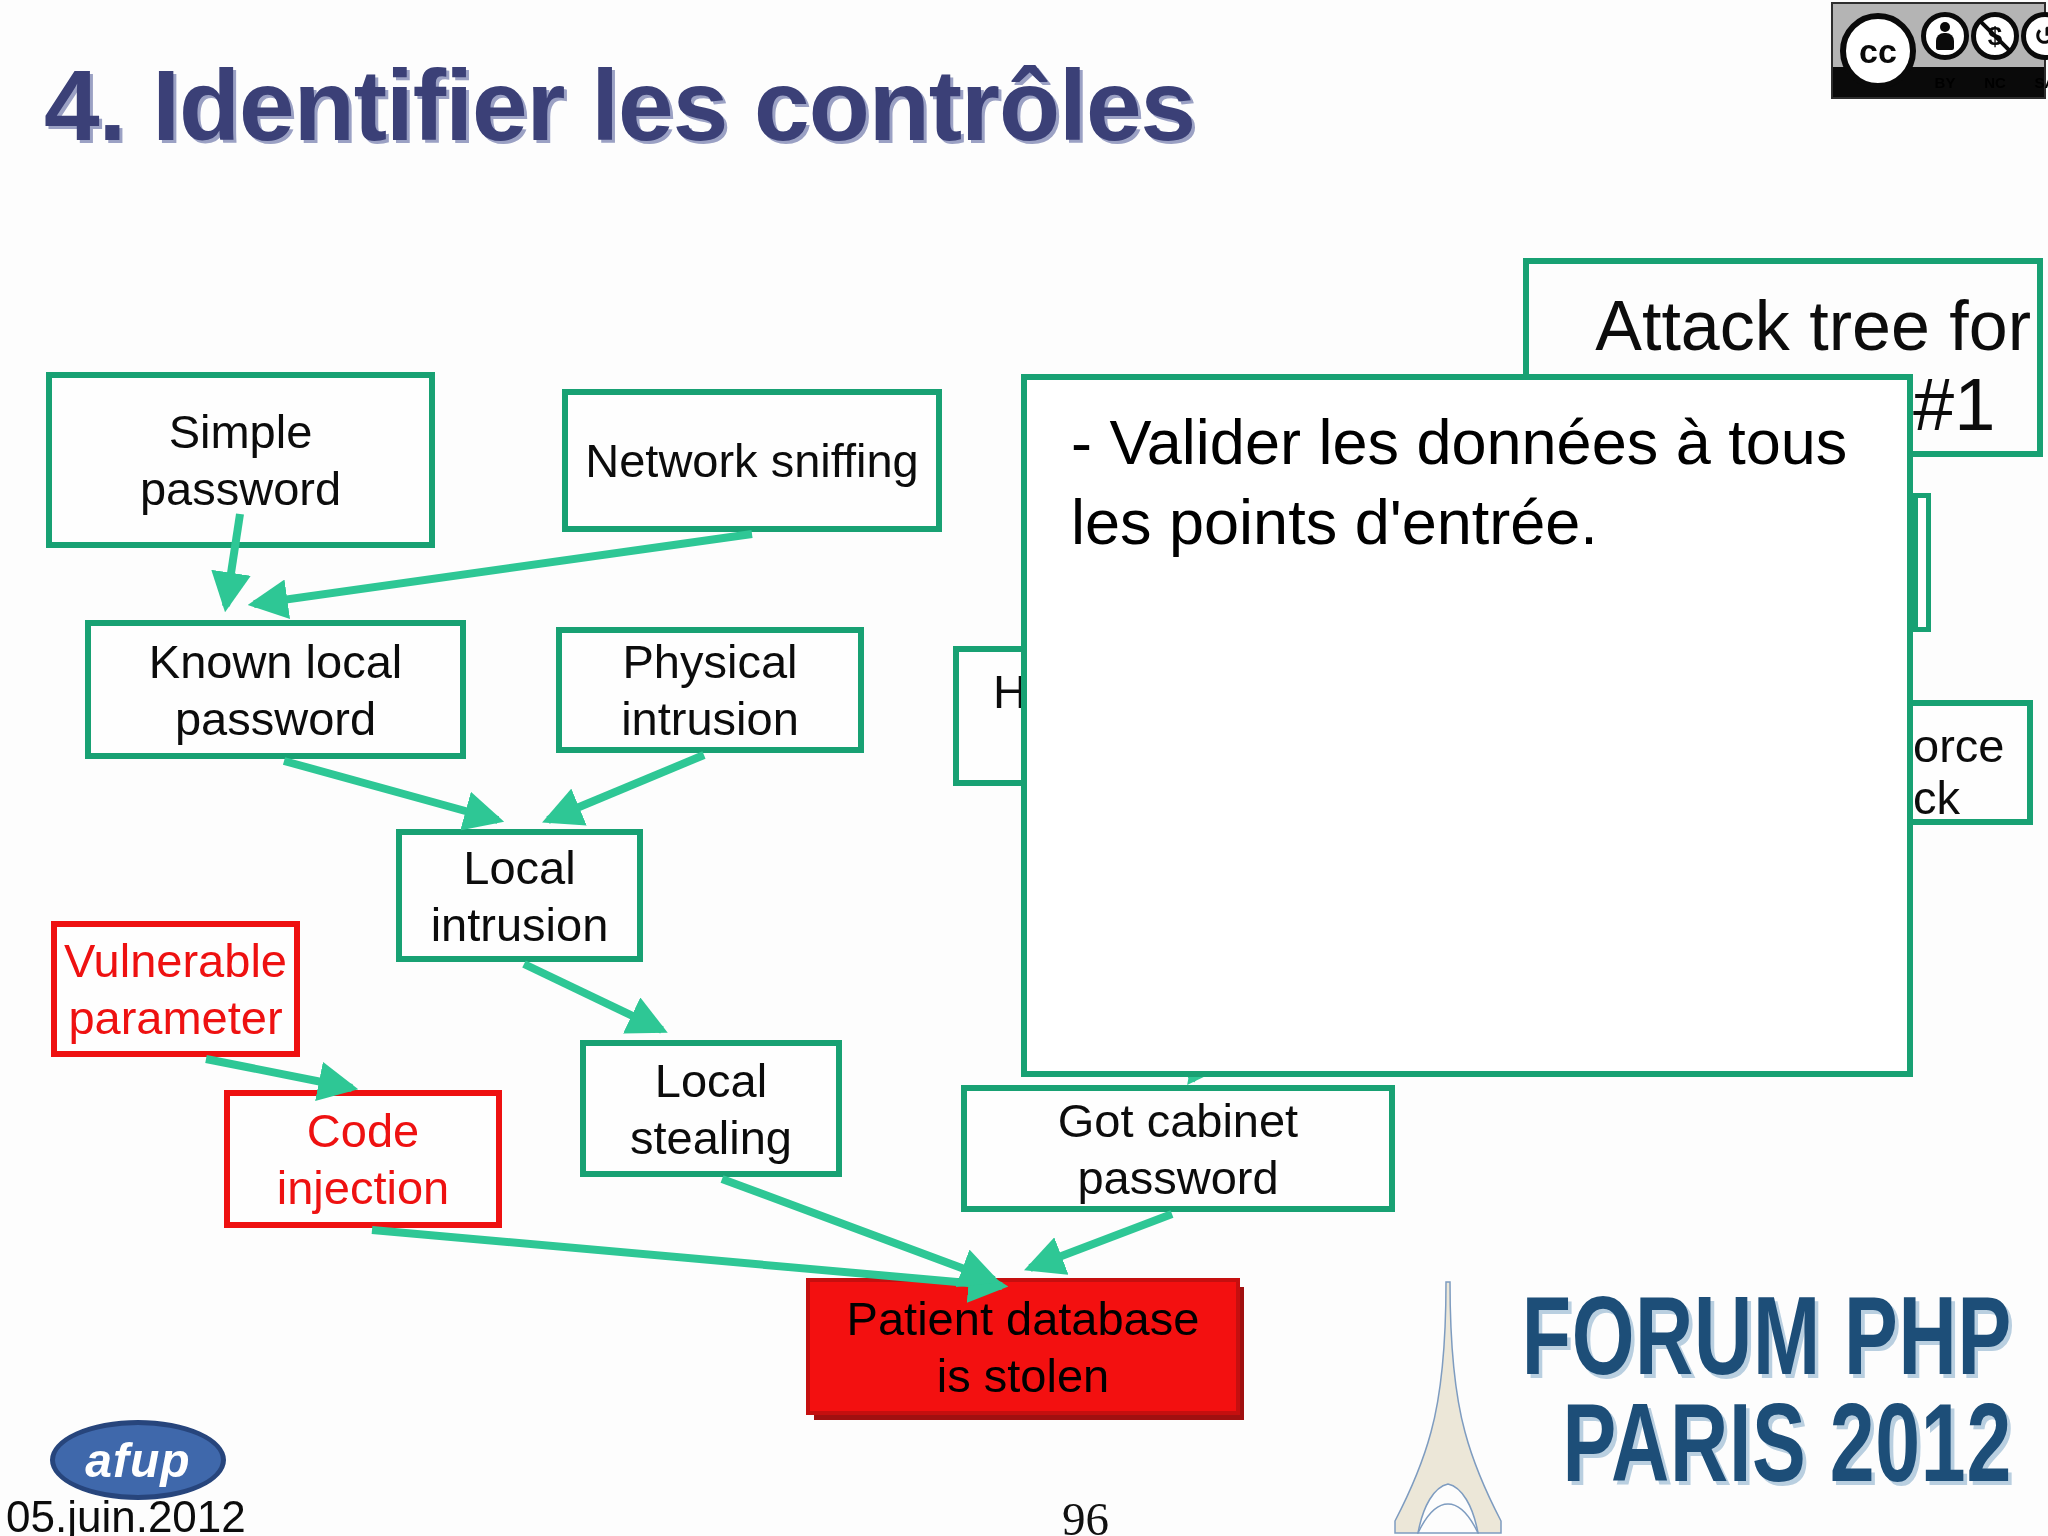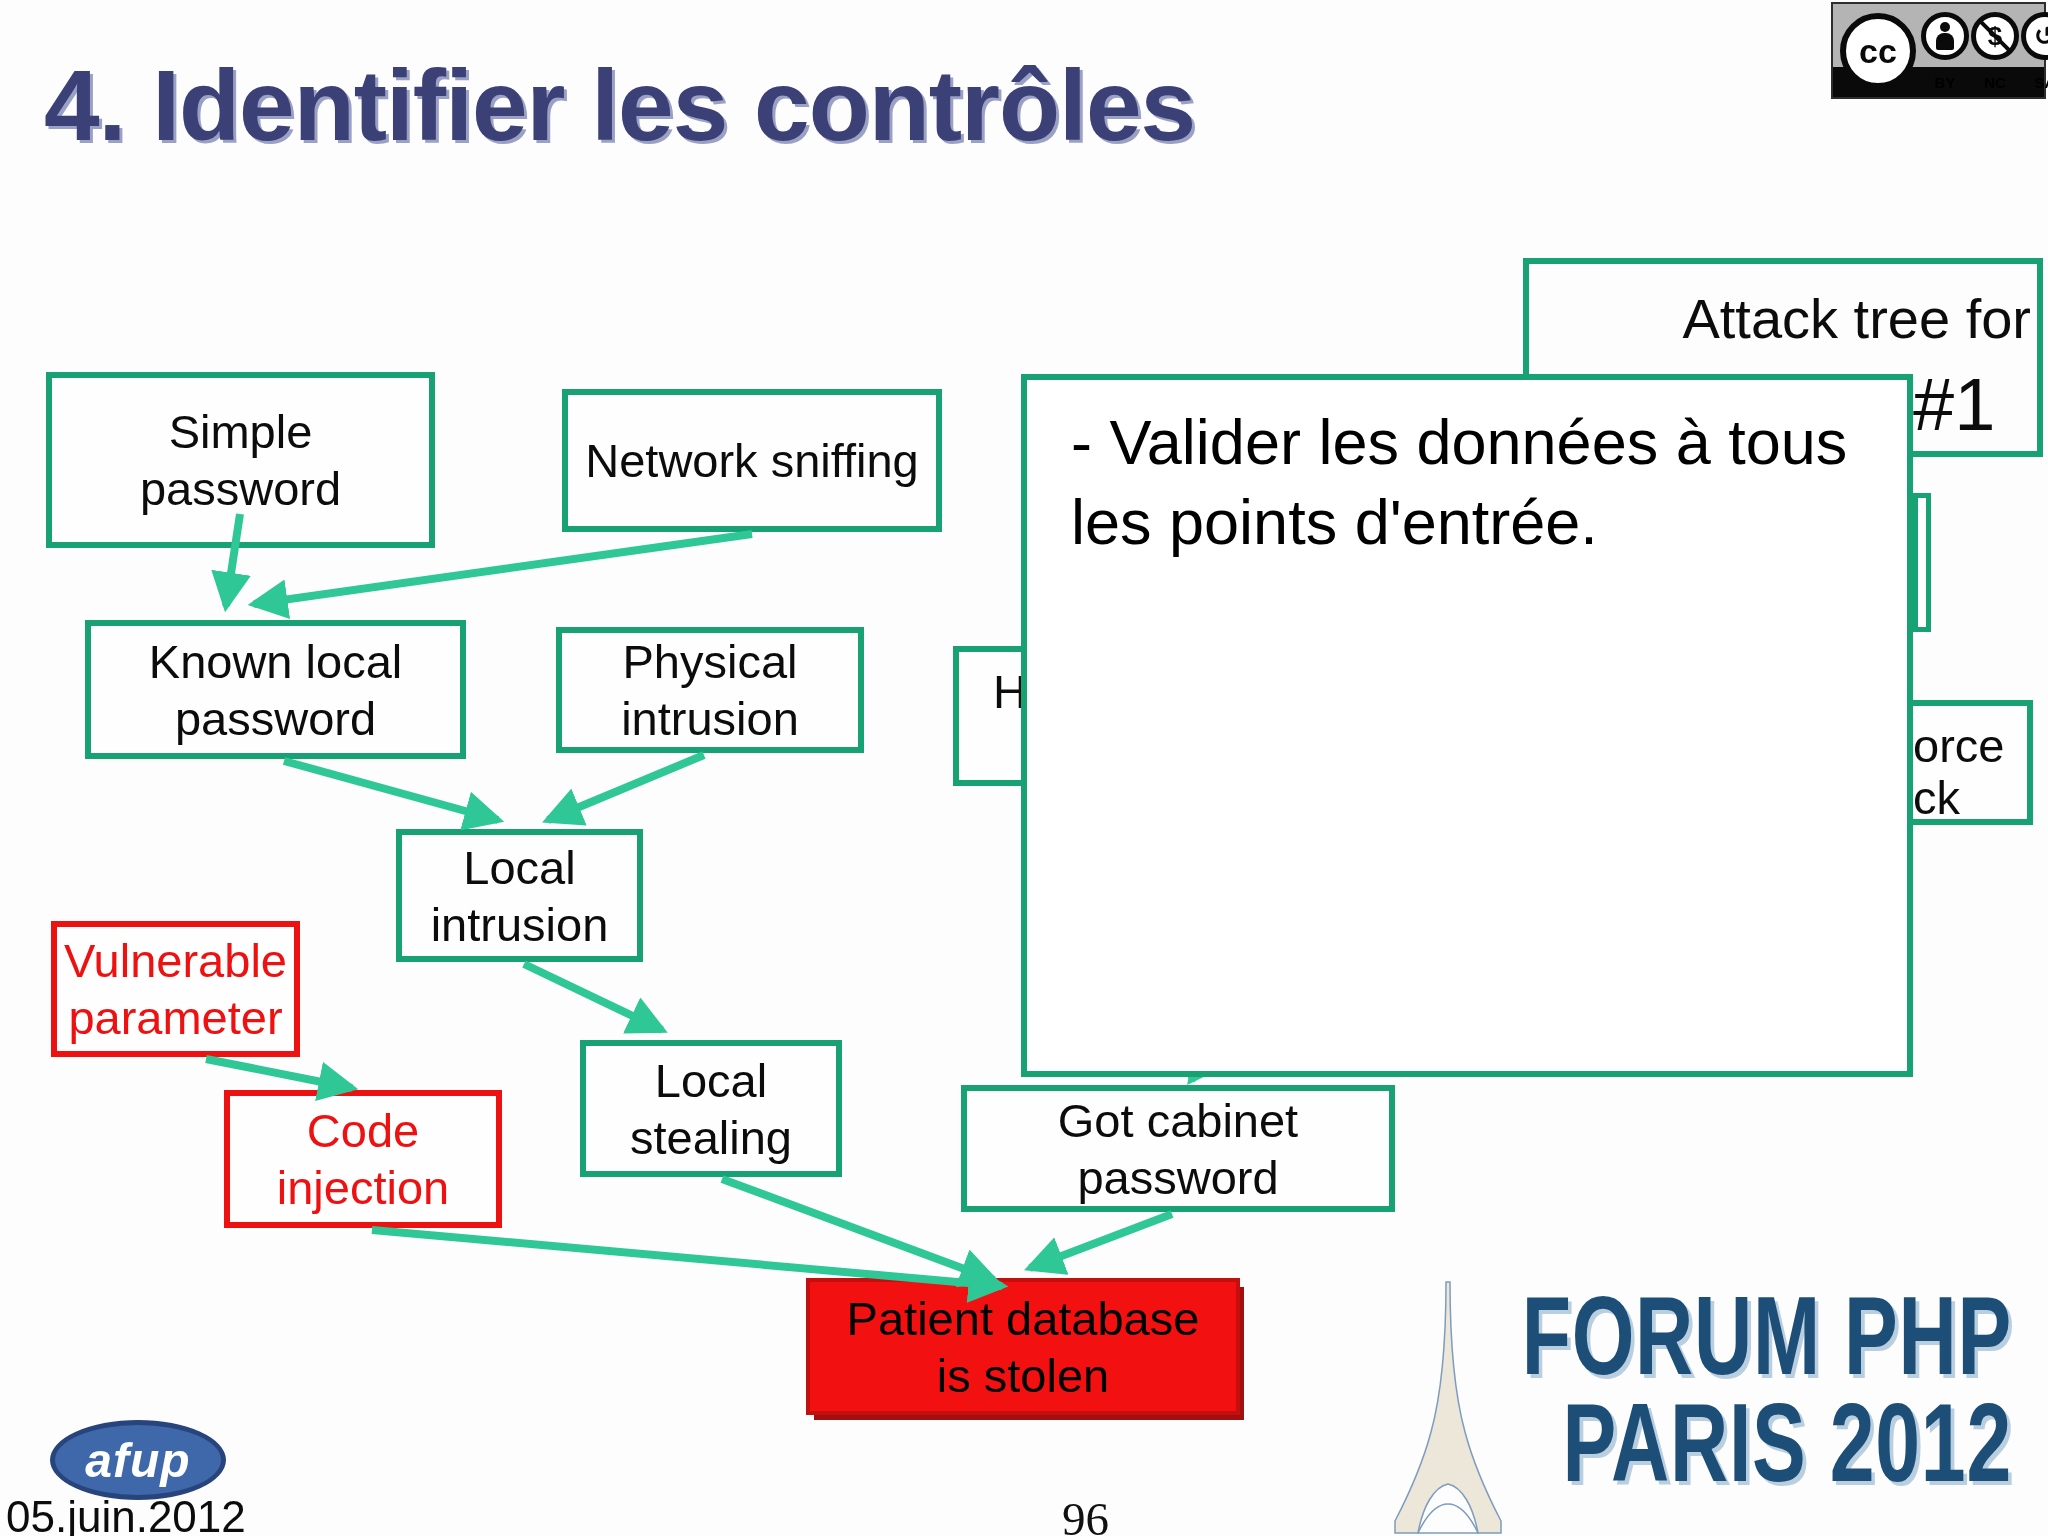--- a/index.html
+++ b/index.html
@@ -31,21 +31,21 @@
   
   .sliver{position:absolute;background:#fefefe;border:6px solid #18a173;box-sizing:border-box;
           font-size:47px;line-height:52px;color:#0c0c0c;z-index:15;overflow:hidden;}
   
   .overlay-note{position:absolute;left:1021px;top:374px;width:892px;height:703px;background:#ffffff;
           border:6px solid #18a173;box-sizing:border-box;z-index:40;padding:22px 44px;
           font-size:63px;line-height:80px;color:#000;}
   
   .attack-box{position:absolute;left:1523px;top:258px;width:520px;height:199px;background:#fdfdfd;
           border:6px solid #18a173;box-sizing:border-box;z-index:10;color:#0c0c0c;}
-  .attack-line1{position:absolute;right:6px;top:22px;font-size:56px;white-space:nowrap;}
+  .attack-line1{position:absolute;right:6px;top:22px;font-size:70px;white-space:nowrap;}
   .attack-line2{position:absolute;left:384px;top:98px;font-size:74px;white-space:nowrap;}
   
   #arrow-layer{position:absolute;left:0;top:0;z-index:30;pointer-events:none;}
   
   .afup-logo{position:absolute;left:50px;top:1420px;width:176px;height:80px;border-radius:50%;
              background:#3f68ab;border:5px solid #27457c;box-sizing:border-box;display:flex;
              align-items:center;justify-content:center;color:#fff;font-size:48px;font-weight:bold;
              font-style:italic;letter-spacing:1px;}
   #footer-date{position:absolute;left:6px;top:1492px;font-size:44px;color:#0c0c0c;}
   #page-number{position:absolute;left:1062px;top:1492px;font-size:47px;color:#111;

